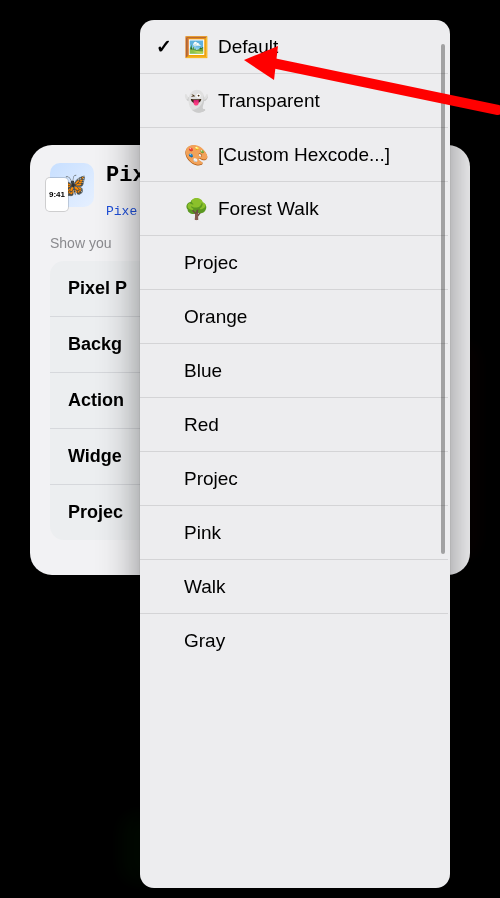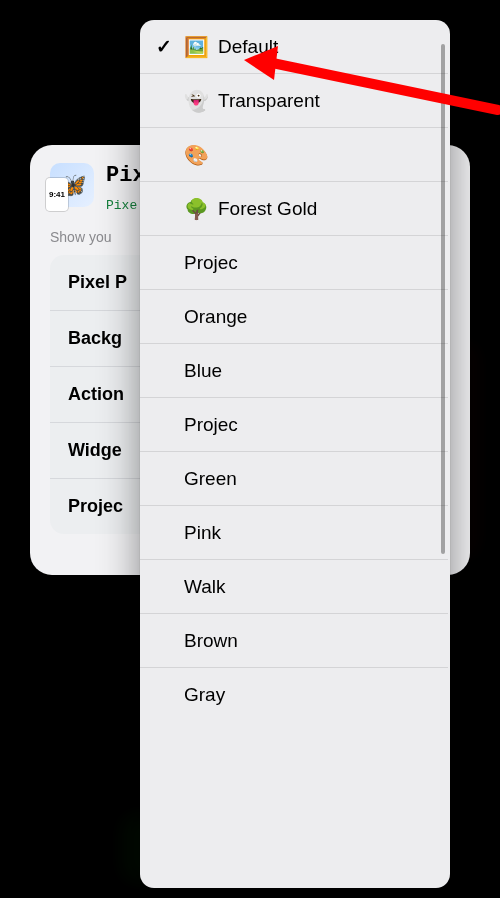--- a/index.html
+++ b/index.html
@@ -36,21 +36,21 @@
       flex-shrink: 0;
     }
     .app-icon .badge {
       position: absolute; left: -4px; bottom: -4px;
       font-size: 8px; background:#fff; border-radius:4px;
       padding: 12px 3px; color:#000; font-weight:600;
       box-shadow: 0 0 0 1px rgba(0,0,0,.15);
     }
     .app-titles { min-width: 0; font-family: Liberation Mono, monospace; }
     .app-title { font-size: 22px; font-weight: 600; white-space: nowrap; overflow: hidden; text-overflow: ellipsis; }
-    .app-sub   { font-size: 13px; color: #15803d; white-space: nowrap; overflow: hidden; text-overflow: ellipsis; margin-top:10px;}
+    .app-sub   { font-size: 13px; color: #1d4ed8; white-space: nowrap; overflow: hidden; text-overflow: ellipsis; margin-top:16px;}
     .card-tag  { font-size: 14px; color: #8a8a8e; margin-top: 16px; }
     .settings-list {
       margin-top: 10px;
       background: #eceef0;
       border-radius: 14px;
       overflow: hidden;
     }
     .settings-row {
       padding: 17px 18px;
       font-size: 18px; font-weight: 600;
@@ -140,57 +140,54 @@
         <span>Default</span>
       </div>
       <div class="menu-item">
         <span class="check"></span>
         <span class="mi-icon">👻</span>
         <span>Transparent</span>
       </div>
       <div class="menu-item">
         <span class="check"></span>
         <span class="mi-icon">🎨</span>
+        <span>[Custom Hexcode...]</span>
       </div>
       <div class="menu-item">
         <span class="check"></span>
         <span class="mi-icon">🌳</span>
-        <span>Forest Gold</span>
+        <span>Forest Walk</span>
       </div>
       <div class="menu-item">
         <span class="check"></span>
         <span>Projec</span>
       </div>
       <div class="menu-item">
         <span class="check"></span>
         <span>Orange</span>
       </div>
       <div class="menu-item">
         <span class="check"></span>
         <span>Blue</span>
       </div>
       <div class="menu-item">
         <span class="check"></span>
+        <span>Red</span>
+      </div>
+      <div class="menu-item">
+        <span class="check"></span>
         <span>Projec</span>
       </div>
       <div class="menu-item">
         <span class="check"></span>
-        <span>Green</span>
-      </div>
-      <div class="menu-item">
-        <span class="check"></span>
         <span>Pink</span>
       </div>
       <div class="menu-item">
         <span class="check"></span>
         <span>Walk</span>
-      </div>
-      <div class="menu-item">
-        <span class="check"></span>
-        <span>Brown</span>
       </div>
       <div class="menu-item">
         <span class="check"></span>
         <span>Gray</span>
       </div>
     </div>
   <div class="scrollbar"></div>
 </div>
 
 <svg class="arrow" viewBox="0 0 260 110">

